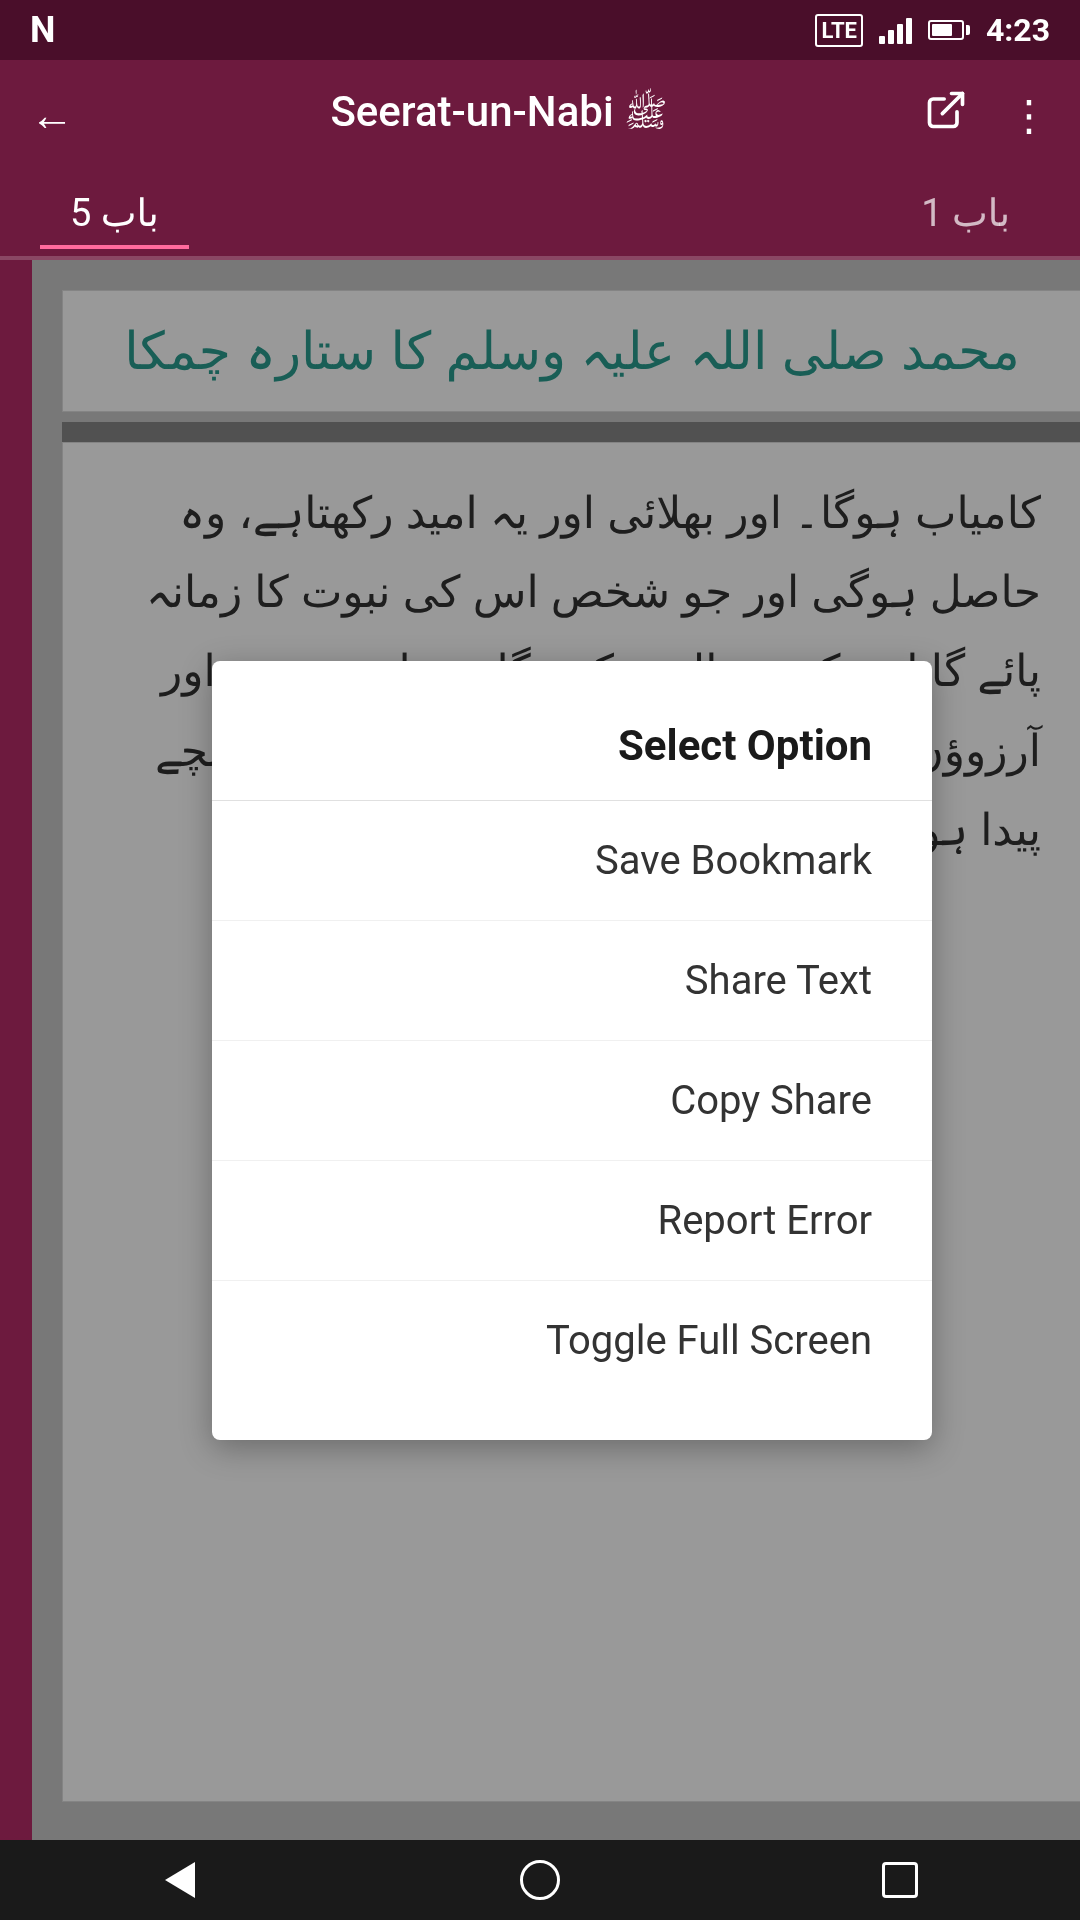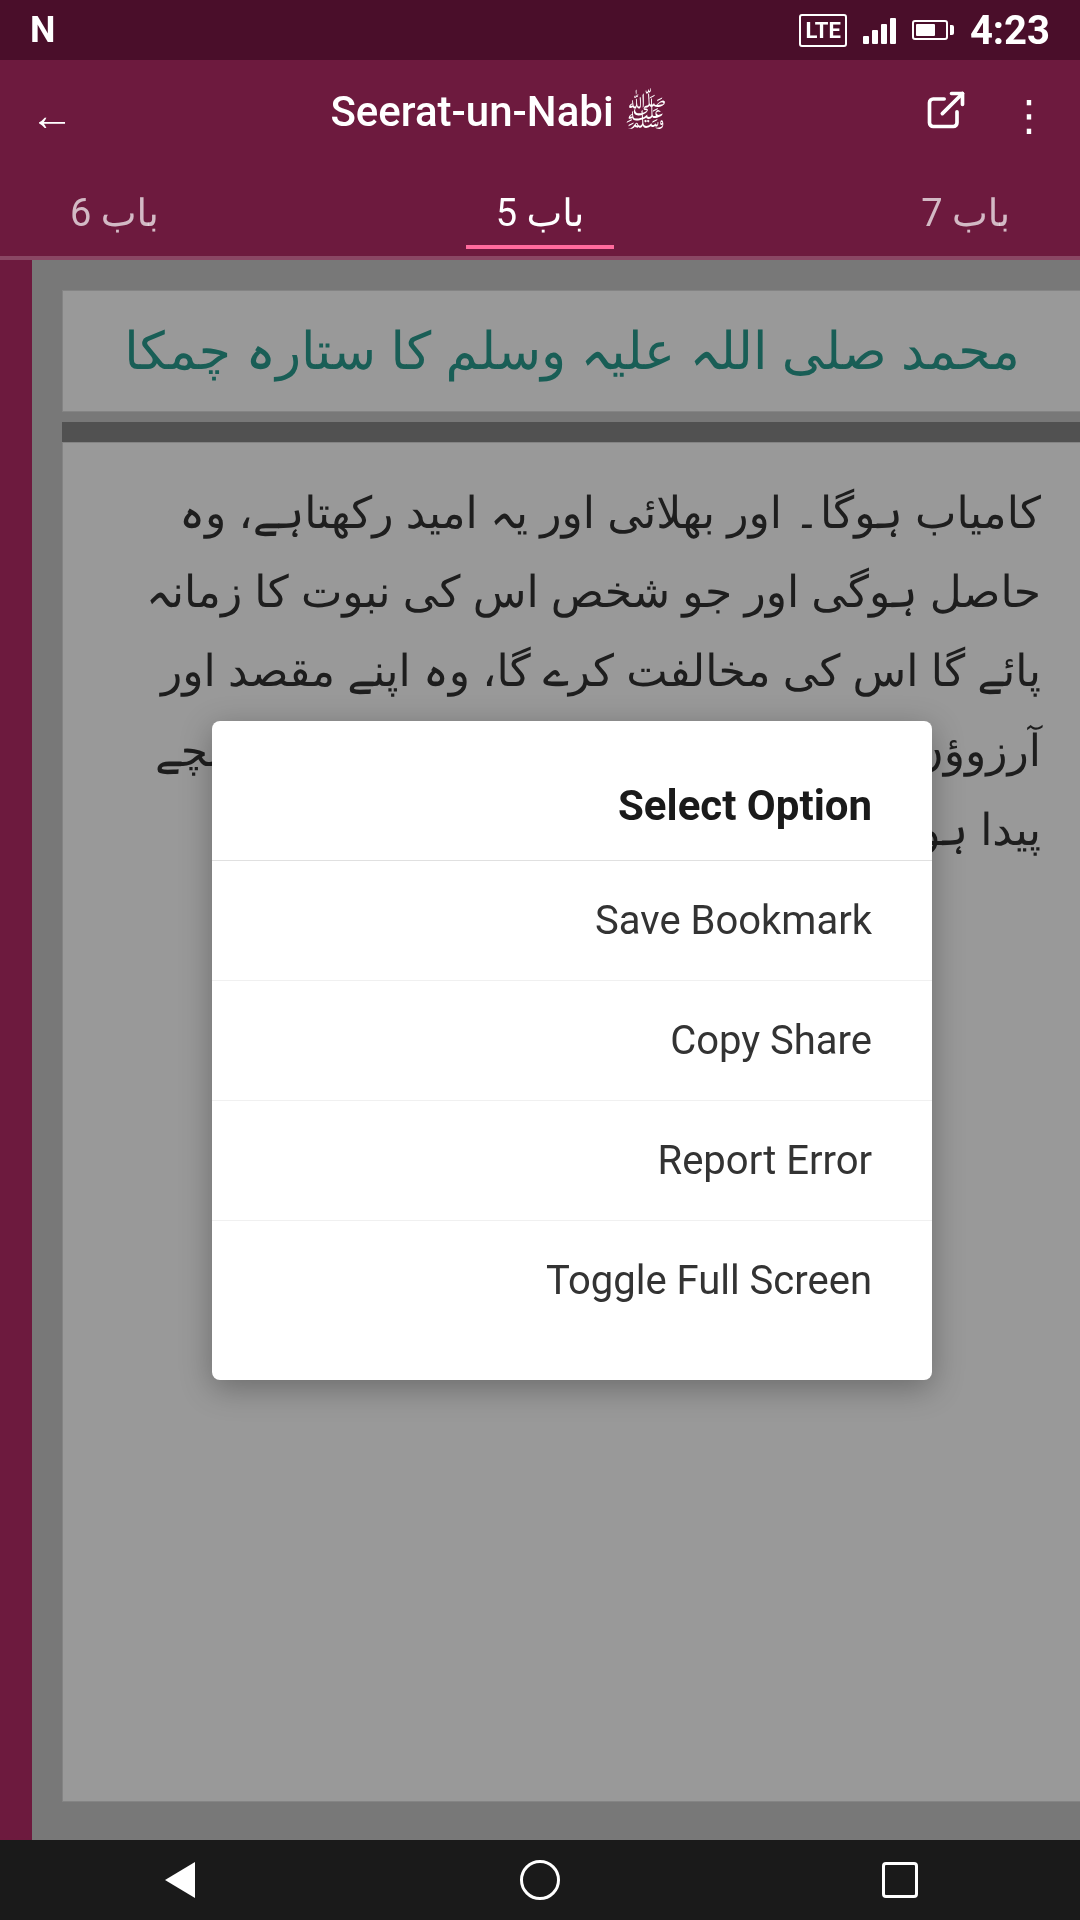--- a/index.html
+++ b/index.html
@@ -41,21 +41,21 @@
 
     .status-bar-right {
       display: flex;
       align-items: center;
       gap: 16px;
       color: white;
       font-size: 28px;
     }
 
     .status-time {
-      font-size: 40px;
+      font-size: 32px;
       font-weight: bold;
       color: white;
     }
 
     
     .toolbar {
       width: 100%;
       height: 110px;
       background: #6d1a3e;
       display: flex;
@@ -365,23 +365,22 @@
         <path d="M18 13v6a2 2 0 0 1-2 2H5a2 2 0 0 1-2-2V8a2 2 0 0 1 2-2h6"></path>
         <polyline points="15 3 21 3 21 9"></polyline>
         <line x1="10" y1="14" x2="21" y2="3"></line>
       </svg>
     </span>
     <span class="toolbar-icon">⋮</span>
   </div>
 </div>
 
 <div class="tab-bar">
-  <span class="tab-item">باب 6</span>
   <span class="tab-item active">باب 5</span>
-  <span class="tab-item">باب 7</span>
+  <span class="tab-item">باب 1</span>
 </div>
 
 <div class="content-area">
   <div class="page-bg">
 
     <div class="page-content-top">
       <div class="urdu-heading">محمد صلی اللہ علیہ وسلم کا ستارہ چمکا</div>
     </div>
 
     <div class="page-separator"></div>
@@ -390,20 +389,21 @@
       <div class="urdu-text">کامیاب ہوگا۔ اور بھلائی اور یہ امید رکھتاہے، وہ حاصل ہوگی اور جو شخص اس کی نبوت کا زمانہ پائے گا اس کی مخالفت کرے گا، وہ اپنے مقصد اور آرزوؤں میں ناکام ہوگا۔ مکہ معظمہ میں جو بچے پیدا ہوتا، وہ یہودی اس کے بچے</div>
     </div>
   </div>
 
   <div class="modal-overlay">
     <div class="modal-dialog">
       <div class="modal-title">Select Option</div>
       <div class="modal-divider"></div>
 
       <div class="modal-option">Save Bookmark</div>
+      <div class="modal-option">Share Text</div>
       <div class="modal-option">Copy Share</div>
       <div class="modal-option">Report Error</div>
       <div class="modal-option">Toggle Full Screen</div>
     </div>
   </div>
 </div>
 
 <div class="bottom-nav">
   <div class="nav-btn">
     <div class="nav-back-arrow"></div>

